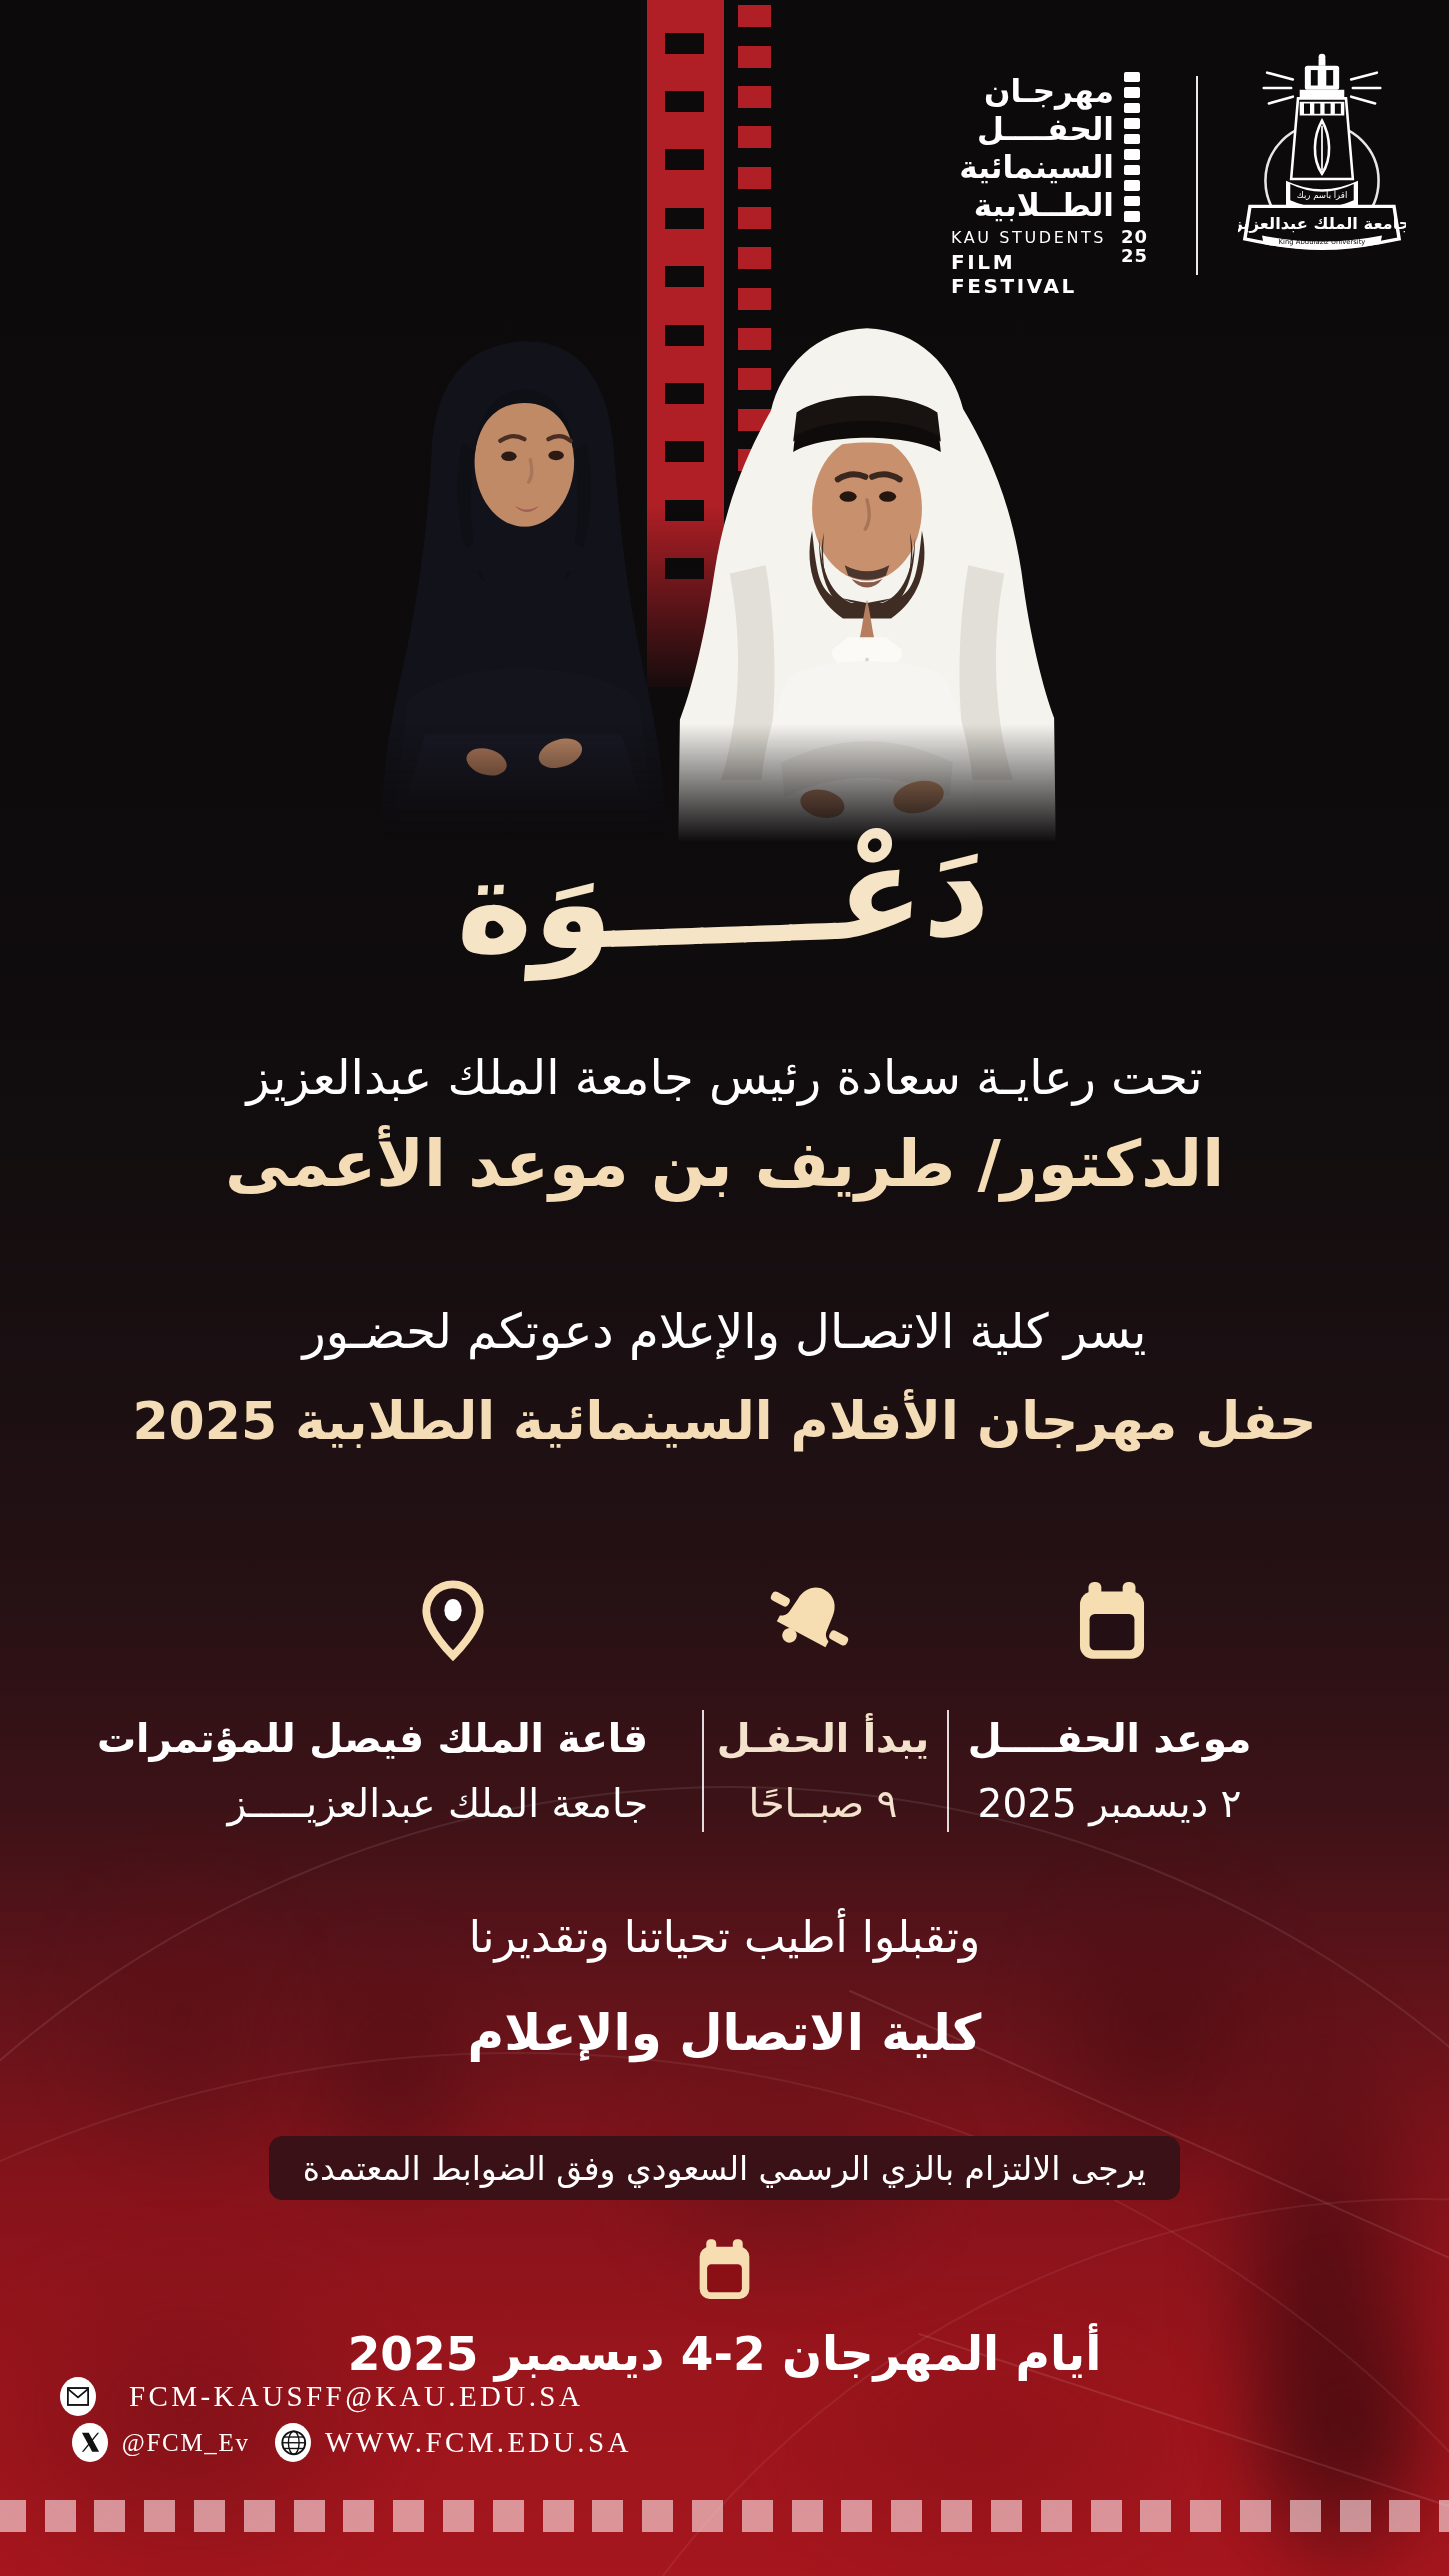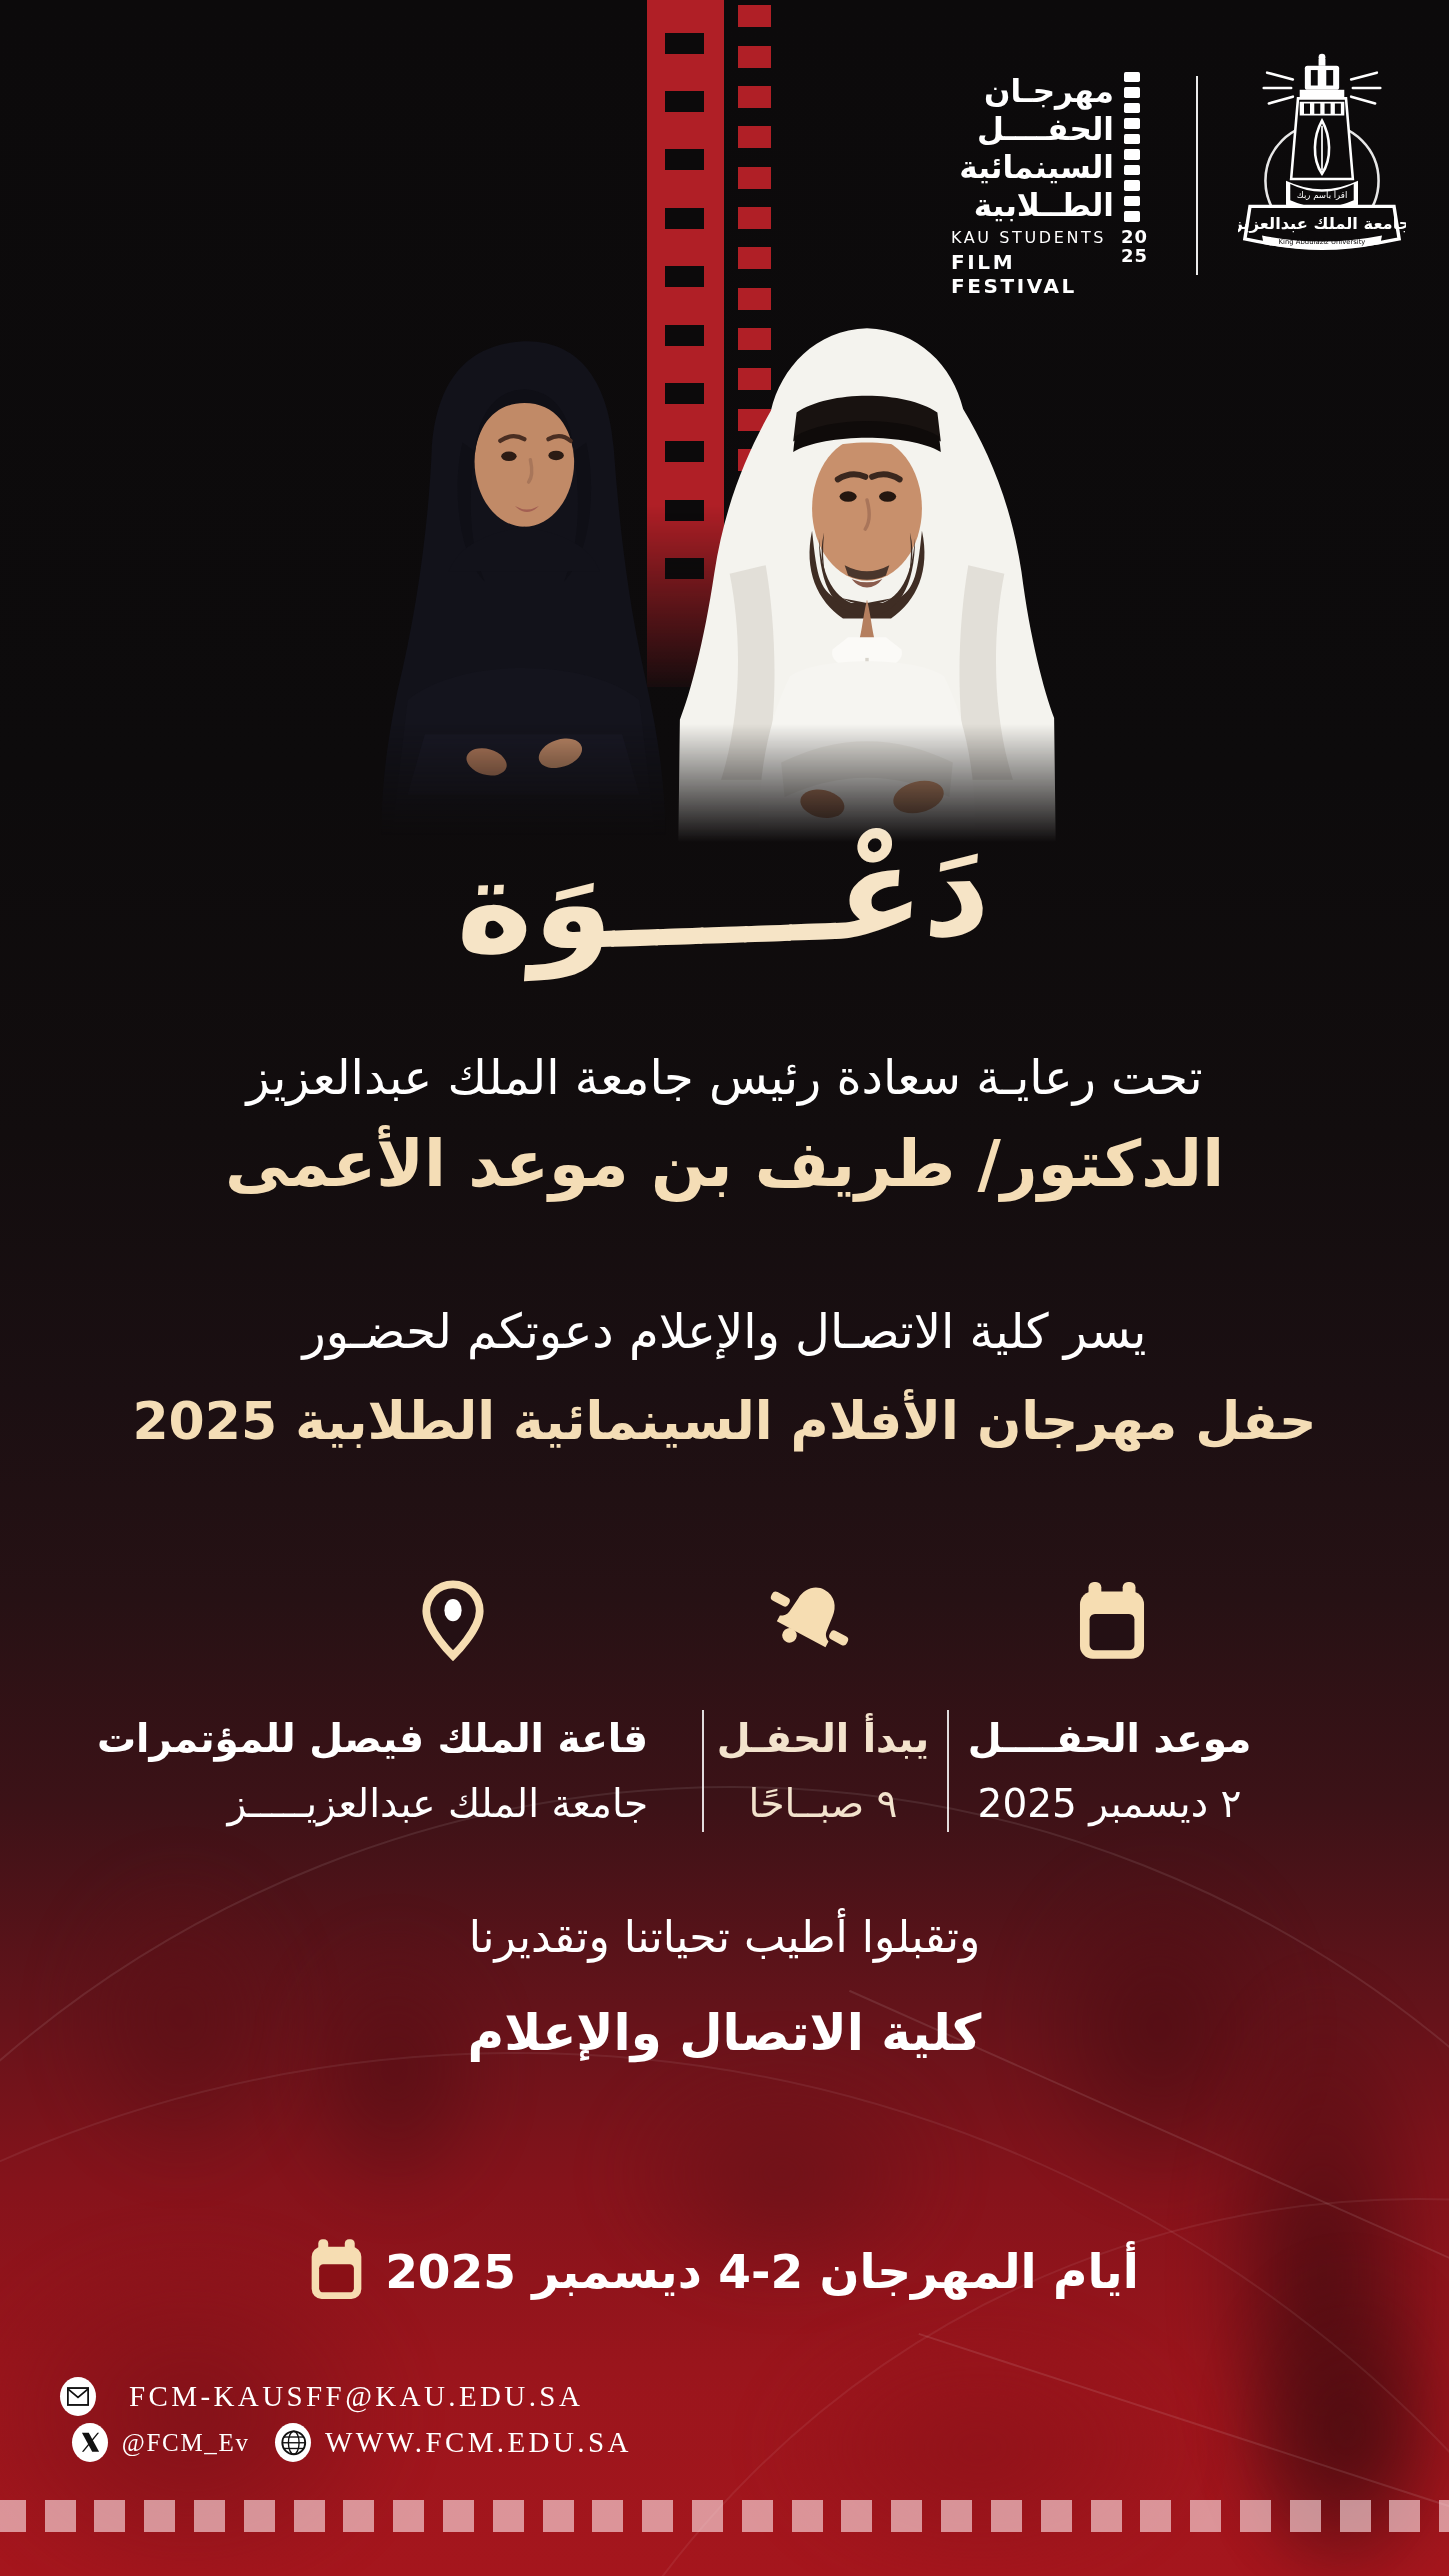--- a/index.html
+++ b/index.html
@@ -55,21 +55,21 @@
   
   .regards{top:1911px;font-size:44px;}
   .college{top:2004px;font-size:50px;font-weight:bold;}
   
   .notice-wrap{position:absolute;top:2136px;width:100%;display:flex;justify-content:center;}
   .notice{background:#3a1116;border-radius:13.7px;min-height:64px;min-width:790px;
     display:flex;align-items:center;justify-content:center;padding:5.2px 34px;box-sizing:border-box;}
   .notice span{color:#fff;font-size:33px;direction:rtl;white-space:nowrap;}
   
   .fdays{position:absolute;top:2239px;width:100%;display:flex;justify-content:center;
-    align-items:center;gap:22px;flex-direction:row;}
+    align-items:center;gap:22px;flex-direction:column;}
   .fdays .txt{color:#fff;font-size:47px;font-weight:bold;direction:rtl;white-space:nowrap;}
   
   .contact-row{position:absolute;display:flex;align-items:center;gap:13.7px;}
   .badge{width:36px;height:39px;border-radius:50%;background:#fff;display:flex;
     align-items:center;justify-content:center;flex:0 0 auto;}
   .c-serif{font-family:"Liberation Serif",serif;color:#fff;}
   .email-txt,.web-txt{font-size:29px;letter-spacing:3.4px;}
   .handle-txt{font-size:25px;letter-spacing:1.7px;}
   
   .bottom-strip{position:absolute;left:0;top:2500px;width:100%;height:34px;}
@@ -295,20 +295,25 @@
   <div class="col" style="left:236px;top:1717px;width:412px;">
     <div class="lbl t-white nowrap">قاعة الملك فيصل للمؤتمرات</div>
     <div class="val t-white nowrap">جامعة الملك عبدالعزيـــــز</div>
   </div>
   <div class="col-divider" style="left:947px;"></div>
   <div class="col-divider" style="left:702px;"></div>
 
   <div class="abs ctr nowrap regards t-white" dir="rtl">وتقبلوا أطيب تحياتنا وتقديرنا</div>
   <div class="abs ctr nowrap college t-white" dir="rtl">كلية الاتصال والإعلام</div>
 
+  <div class="notice-wrap">
+    <div class="notice">
+      <span>يرجى الالتزام بالزي الرسمي السعودي وفق الضوابط المعتمدة</span>
+    </div>
+  </div>
 
   <div class="fdays">
     <div>
       <svg width="53" height="62" viewBox="0 0 64 74">
         <g fill="#f6ddb2">
           <rect x="10" y="0" width="12" height="17" rx="5"></rect>
           <rect x="42" y="0" width="12" height="17" rx="5"></rect>
           <rect x="2" y="9" width="60" height="63" rx="12"></rect>
         </g>
         <rect x="11" y="30" width="42" height="34" rx="5" fill="#8a1016"></rect>

